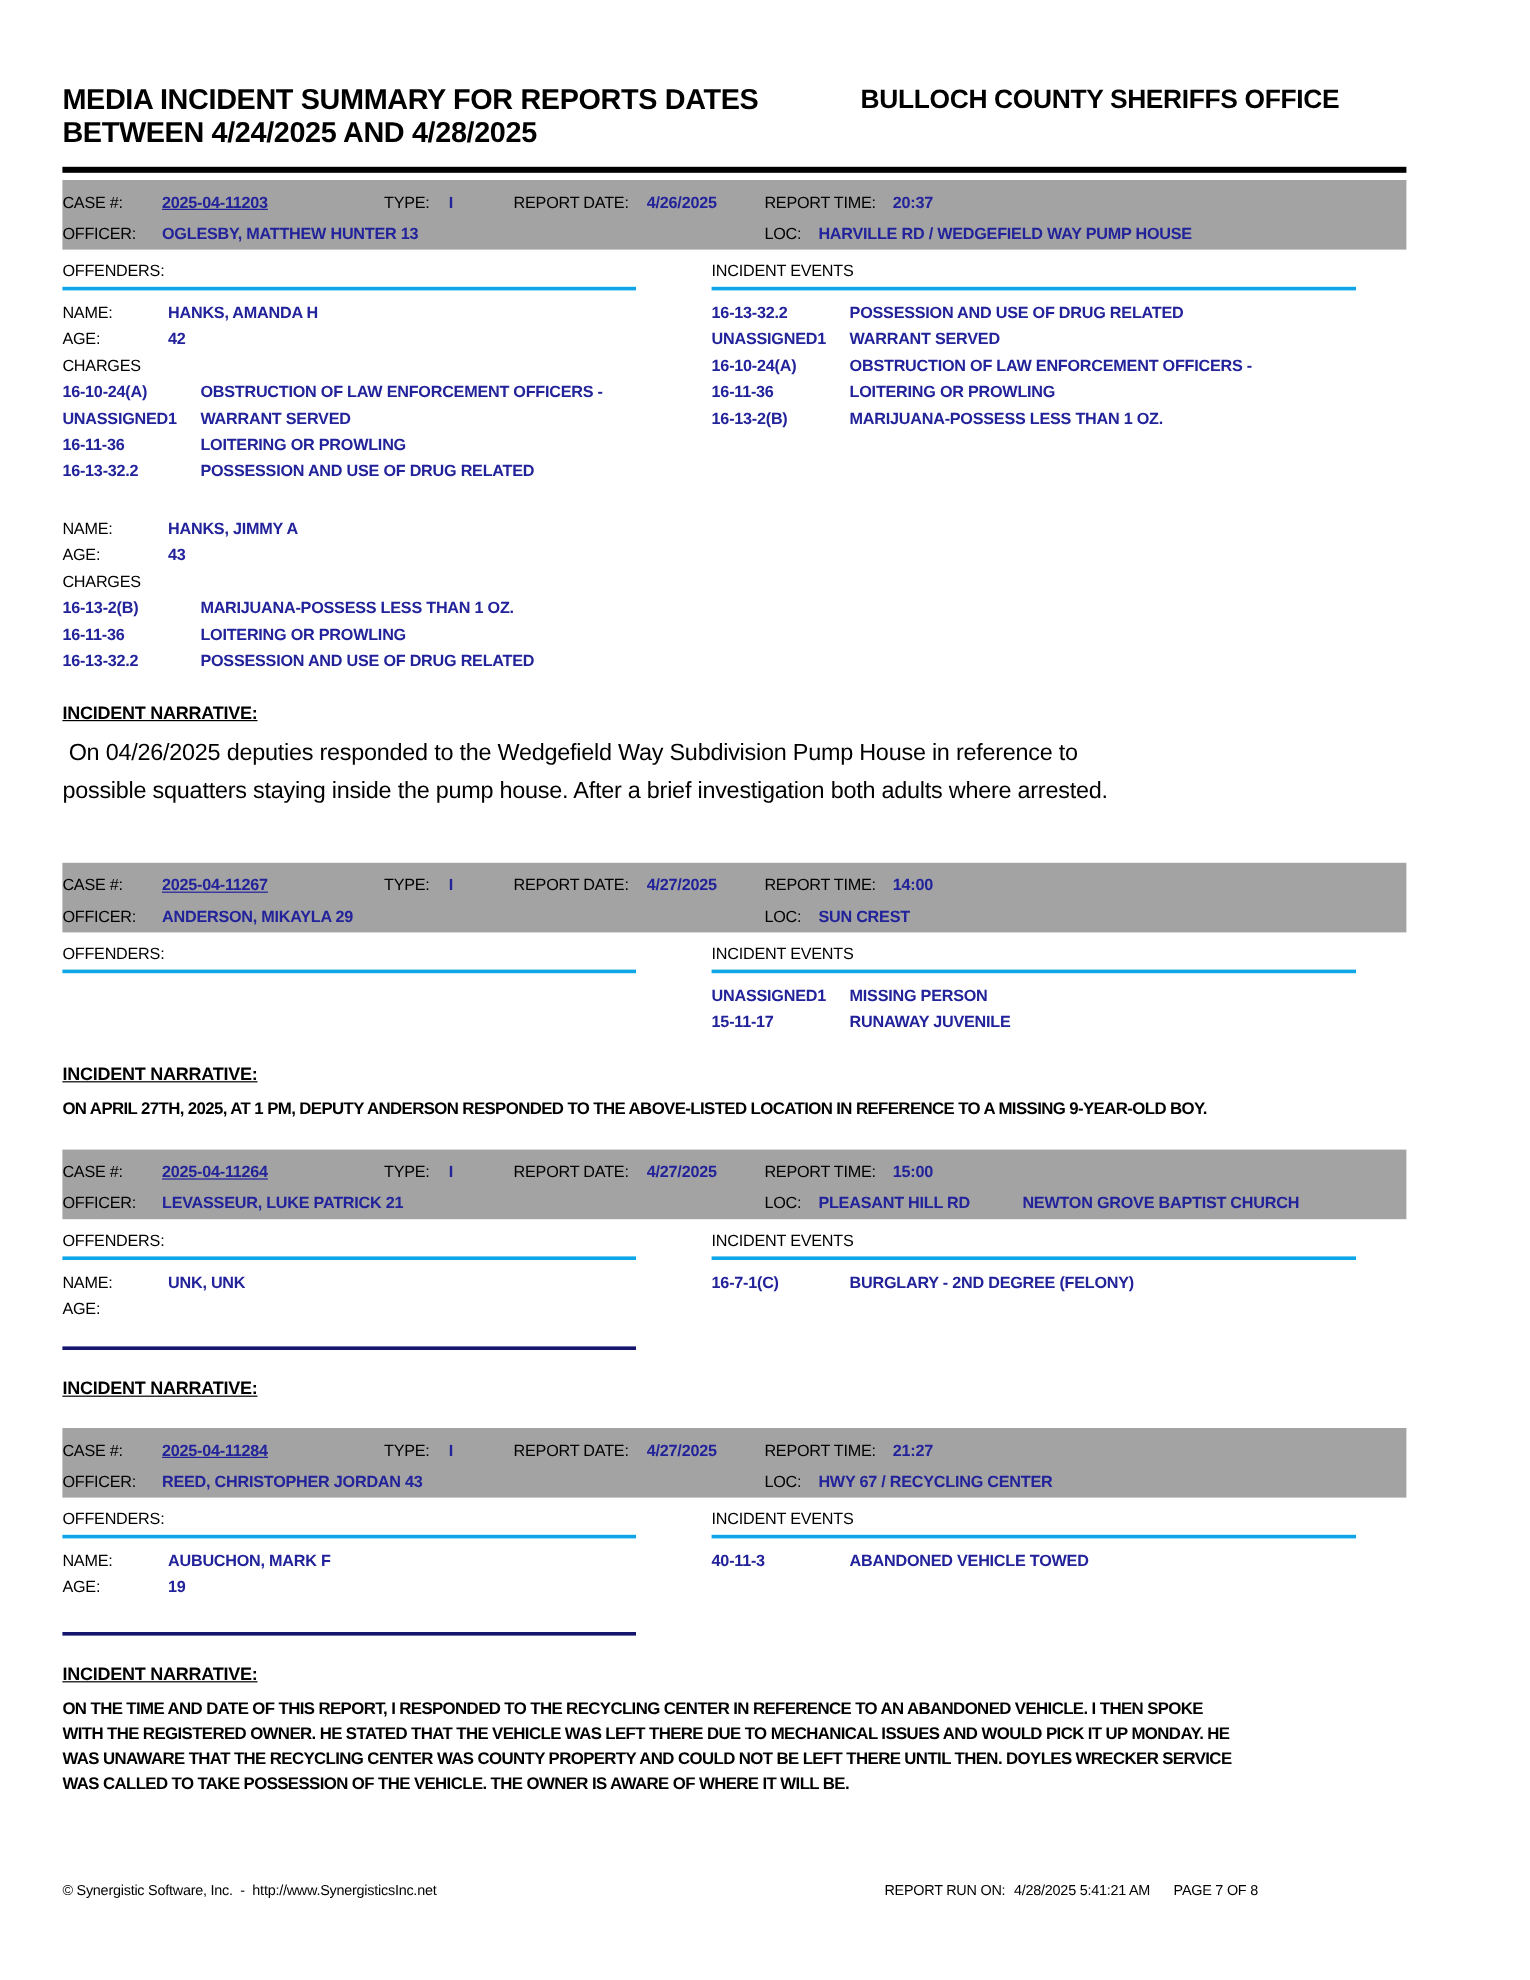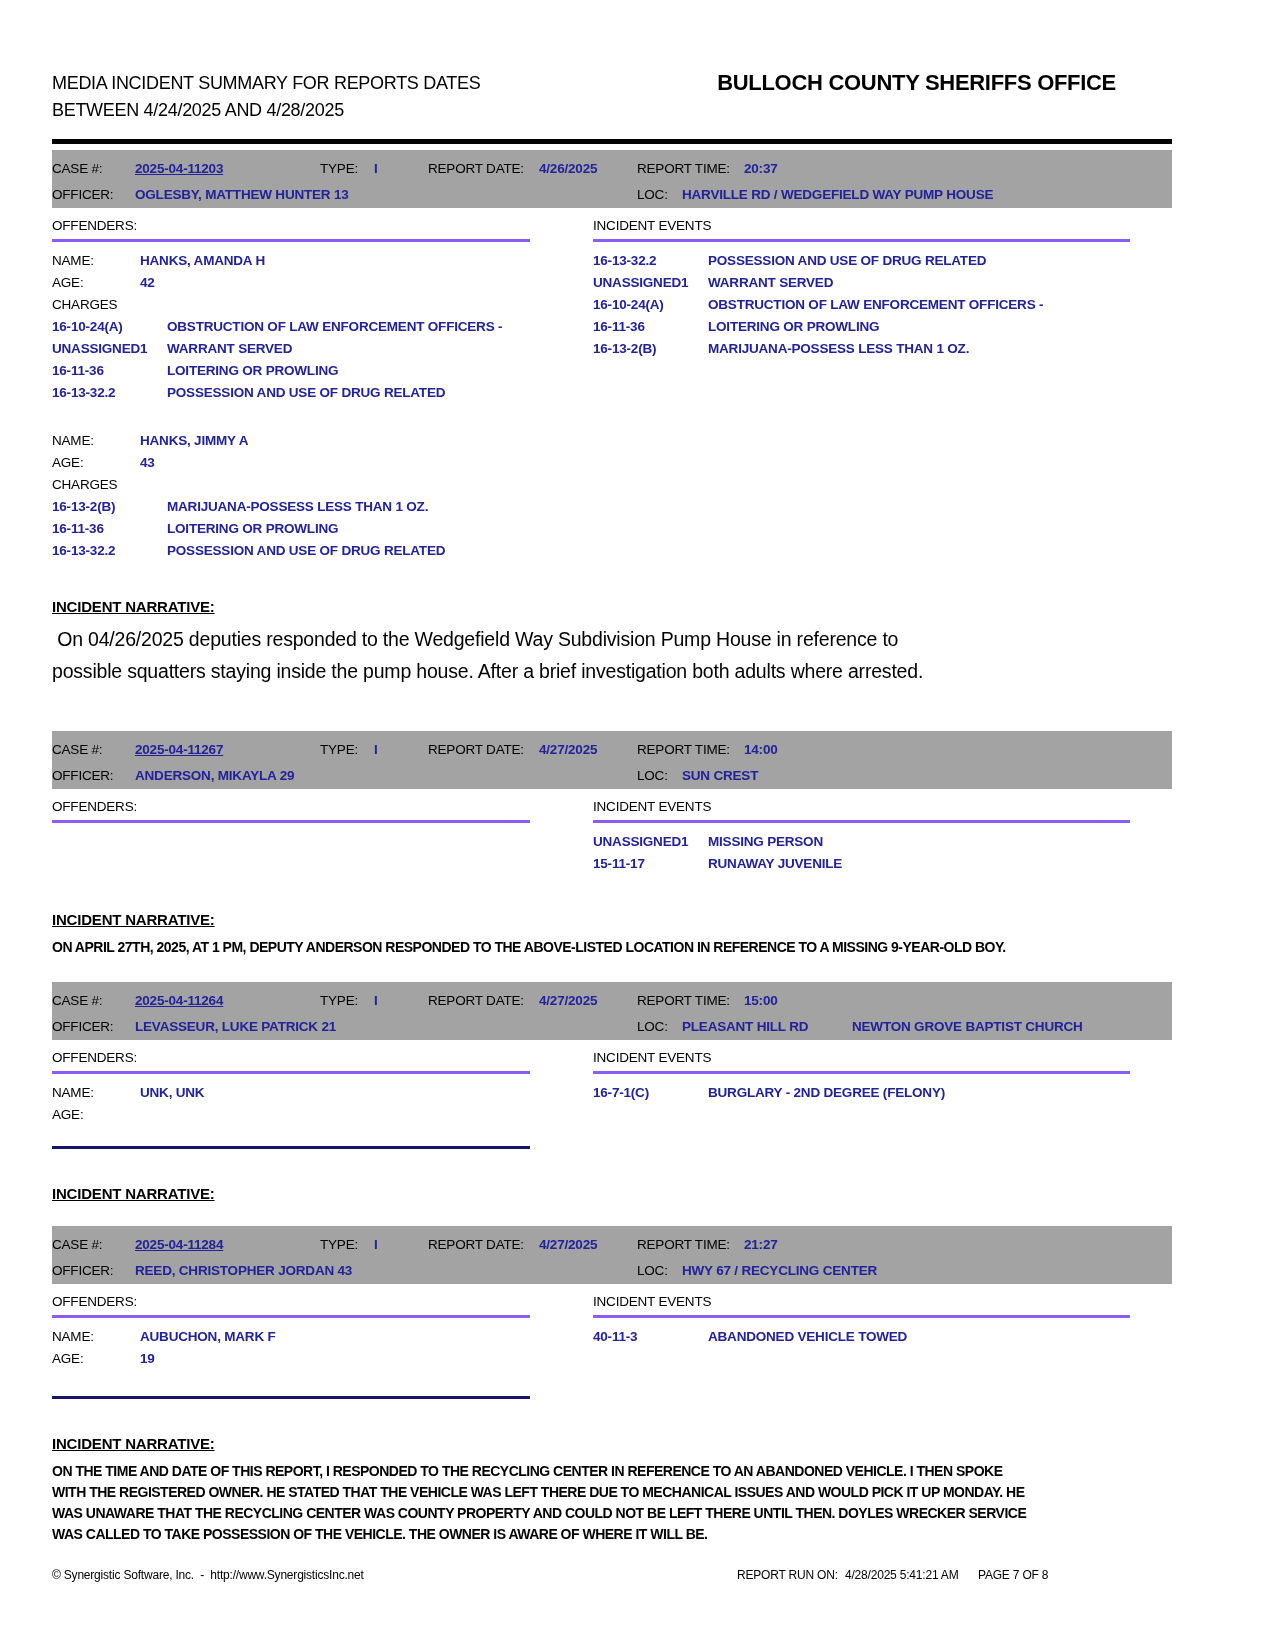--- a/index.html
+++ b/index.html
@@ -3,53 +3,53 @@
 <meta charset="utf-8">
 <style>
   * { margin:0; padding:0; box-sizing:border-box; }
   html,body { width:1275px; height:1650px; background:#ffffff; }
   body { position:relative; overflow:hidden; color:#000;
          font-family:"Liberation Sans", sans-serif; }
   .page { position:absolute; left:52px; top:0; width:1120px; }
 
   
   .titles { position:relative; margin-top:70px; min-height:60px; }
-  .title-left { width:660px; font-size:18px; font-weight:normal; line-height:27px;
+  .title-left { width:660px; font-size:24px; font-weight:bold; line-height:27px;
                 letter-spacing:-0.3px; white-space:pre-line; }
   .title-right { position:absolute; top:0; right:56px; font-size:22px; font-weight:bold;
                  letter-spacing:-0.3px; white-space:nowrap; }
   .top-rule { height:5px; background:#000; margin-top:9px; }
 
   
   .case-header { position:relative; height:58px; background:#a3a3a3; }
   .mt1 { margin-top:6px; }
   .ch { position:absolute; font-size:13.5px; white-space:nowrap; letter-spacing:-0.2px; }
   .lbl { color:#000; font-weight:normal; }
   .val { color:#22229a; font-weight:bold; }
   .case-num { text-decoration:underline; }
 
   
   .cols { display:flex; margin-top:4px; align-items:flex-start; }
   .col-left { width:478px; }
   .col-right { width:537px; margin-left:63px; }
   .col-head { font-size:13.5px; letter-spacing:-0.2px; padding:6px 0 6px 0;
-              border-bottom:3px solid #8b5cf6; }
+              border-bottom:3px solid #0ea5e9; }
   .rows { padding-top:8px; }
   .kv { display:flex; line-height:22px; font-size:13.5px; letter-spacing:-0.2px; }
   .kv .k { width:88px; flex-shrink:0; color:#000; }
   .kv .v { color:#22229a; font-weight:bold; }
   .plain-row { line-height:22px; font-size:13.5px; letter-spacing:-0.2px; }
   .chg { display:flex; line-height:22px; font-size:13.5px; letter-spacing:-0.2px;
          color:#22229a; font-weight:bold; }
   .chg .c { width:115px; flex-shrink:0; }
   .off2 { margin-top:26px; padding-top:0; }
   .close-line { border-top:3px solid #15156e; margin-top:26px; width:100%; }
 
   
-  .narr-h { margin-top:36px; font-size:15px; font-weight:bold; text-decoration:underline;
+  .narr-h { margin-top:24px; font-size:15px; font-weight:bold; text-decoration:underline;
             letter-spacing:-0.2px; }
   .narr { white-space:pre-wrap; }
   .n-large { margin-top:8px; font-size:19.5px; line-height:32px; letter-spacing:-0.2px; }
   .n-bold { margin-top:9px; font-size:14px; font-weight:bold; line-height:21px;
             letter-spacing:-0.5px; }
   .n-reg { margin-top:12px; font-size:12.5px; letter-spacing:-0.2px; }
 
   
   .footer { position:absolute; left:52px; top:1568px; width:1120px; height:20px;
             font-size:12px; letter-spacing:-0.2px; }

